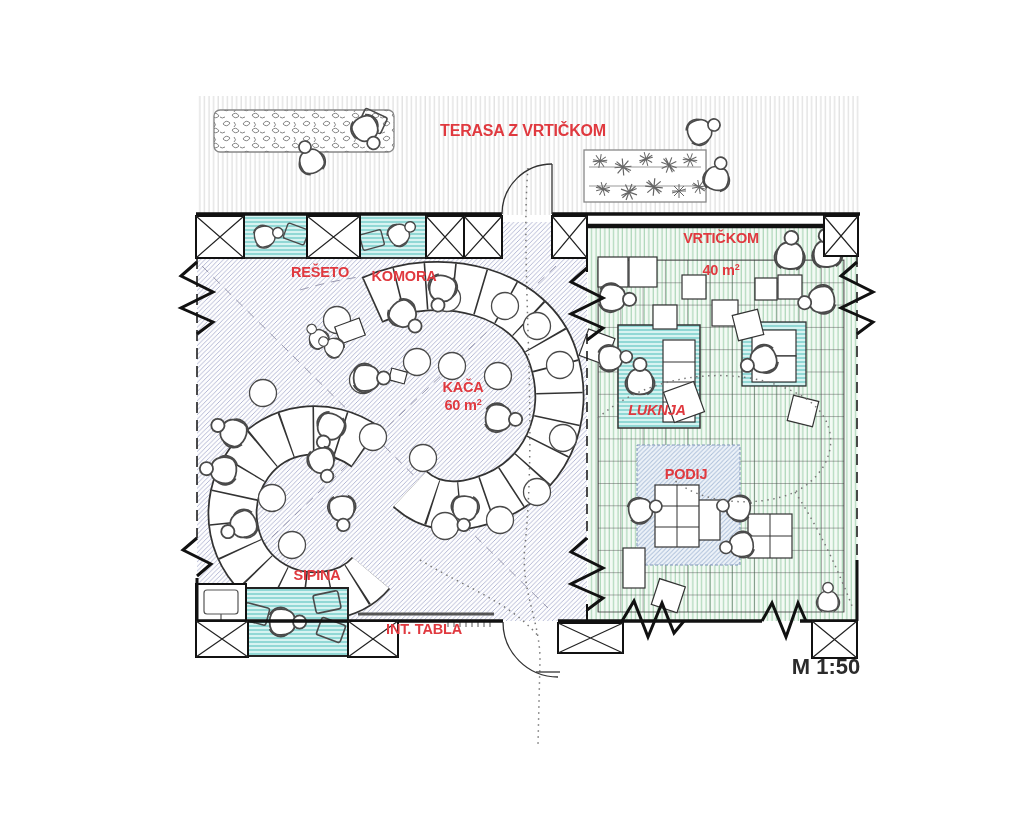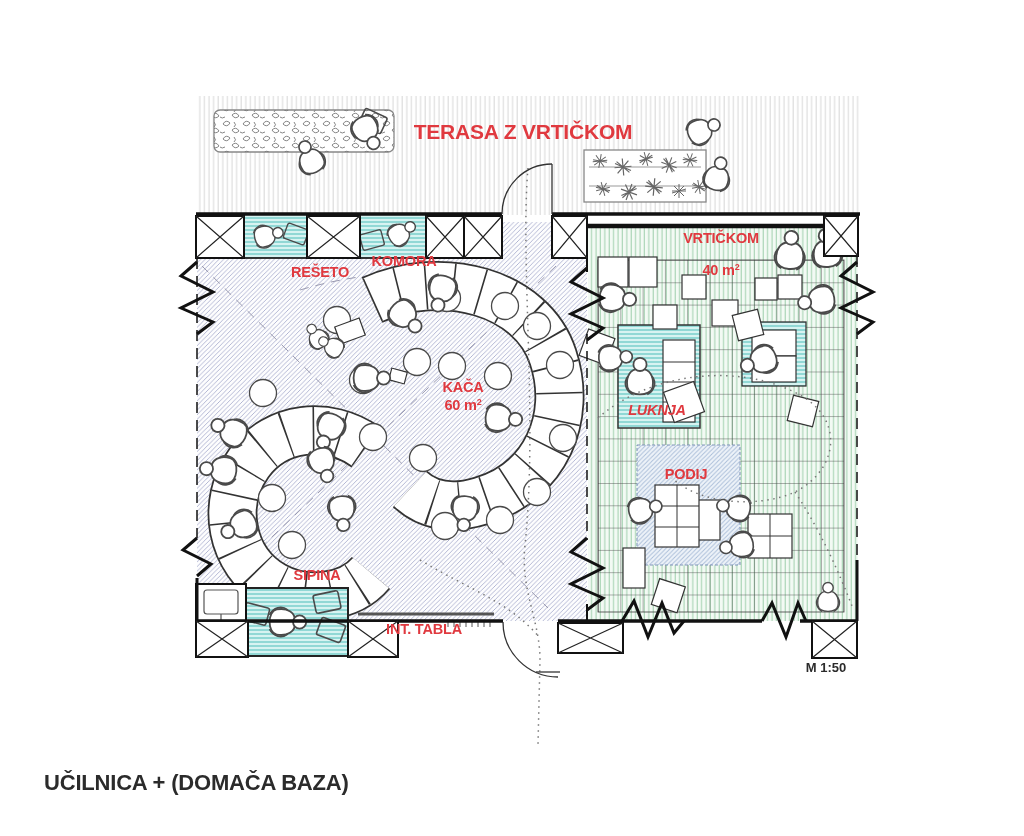--- a/index.html
+++ b/index.html
@@ -4,21 +4,21 @@
 <style>
   html,body{margin:0;padding:0;background:#fff;}
   .stage{position:relative;width:1024px;height:836px;background:#fff;overflow:hidden;
          font-family:"Liberation Sans",sans-serif;}
   .stage svg{position:absolute;left:0;top:0;}
   .lbl{position:absolute;transform:translate(-50%,-50%);color:#E0393F;font-weight:bold;
        font-size:14.5px;letter-spacing:-0.2px;white-space:nowrap;line-height:1;}
   .lbl sup{font-size:9px;}
   .lbl.area{text-align:center;}
   .scale-lbl{position:absolute;transform:translate(-50%,-50%);color:#2b2b2b;font-weight:bold;
-       font-size:13px;white-space:nowrap;}
+       font-size:22px;white-space:nowrap;}
   .title-lbl{position:absolute;left:44px;top:770px;color:#2b2b2b;font-weight:bold;
        font-size:22px;letter-spacing:-0.2px;white-space:nowrap;}
   
   .wall{stroke:#111;fill:none;}
   .xbox rect{fill:#fff;stroke:#111;stroke-width:2;}
   .xbox path{fill:none;stroke:#222;stroke-width:1.2;}
   .st{fill:#fff;stroke:#4a4a4a;stroke-width:1.3;}
   .blk{fill:#fff;stroke:#333;stroke-width:1.2;}
   .prs-s{stroke:#4a4a4a;stroke-width:1.5;}
 </style>
@@ -317,25 +317,25 @@
   <g stroke="#333" fill="none" stroke-width="1.3">
     <line x1="552" y1="214" x2="552" y2="164"></line>
     <path d="M502,214 A50,50 0 0 1 552,164"></path>
   </g>
   <g stroke="#333" fill="none" stroke-width="1.3">
     <path d="M503,622 A55,55 0 0 0 558,677"></path>
     <line x1="536" y1="672" x2="560" y2="672"></line>
   </g>
 </svg>
 
-<div class="lbl" style="left:523px;top:131px;font-size:21px;">TERASA Z VRTIČKOM</div>
+<div class="lbl" style="left:523px;top:131px;font-size:16px;">TERASA Z VRTIČKOM</div>
 
 <div class="lbl" style="left:280px;top:272px;margin-left:40px;">REŠETO</div>
 
-<div class="lbl" style="left:404px;top:261px;">KOMORA</div>
+<div class="lbl" style="left:404px;top:276px;">KOMORA</div>
 
 <div class="lbl area" style="left:721px;top:254px;">
   <div>VRTIČKOM</div>
   <div style="margin-top:17px;"><span>40 m</span><sup>2</sup></div>
 </div>
 
 <div class="lbl area" style="left:446px;top:396px;padding-left:34px;">
   <div>KAČA</div>
   <div style="margin-top:3px;"><span>60 m</span><sup>2</sup></div>
 </div>
@@ -343,15 +343,14 @@
 <div class="lbl" style="left:657px;top:410px;font-style:italic;">LUKNJA</div>
 
 <div class="lbl" style="left:686px;top:474px;">PODIJ</div>
 
 <div class="lbl" style="left:293px;top:575px;margin-left:24px;">SIPINA</div>
 
 <div class="lbl" style="left:424px;top:629px;">INT. TABLA</div>
 
 <div class="scale-lbl" style="left:826px;top:667px;">M 1:50</div>
 
-<div class="title-lbl">UČILNICA + (DOMAČA BAZA)</div>
 
 </div>
 
 </body></html>

